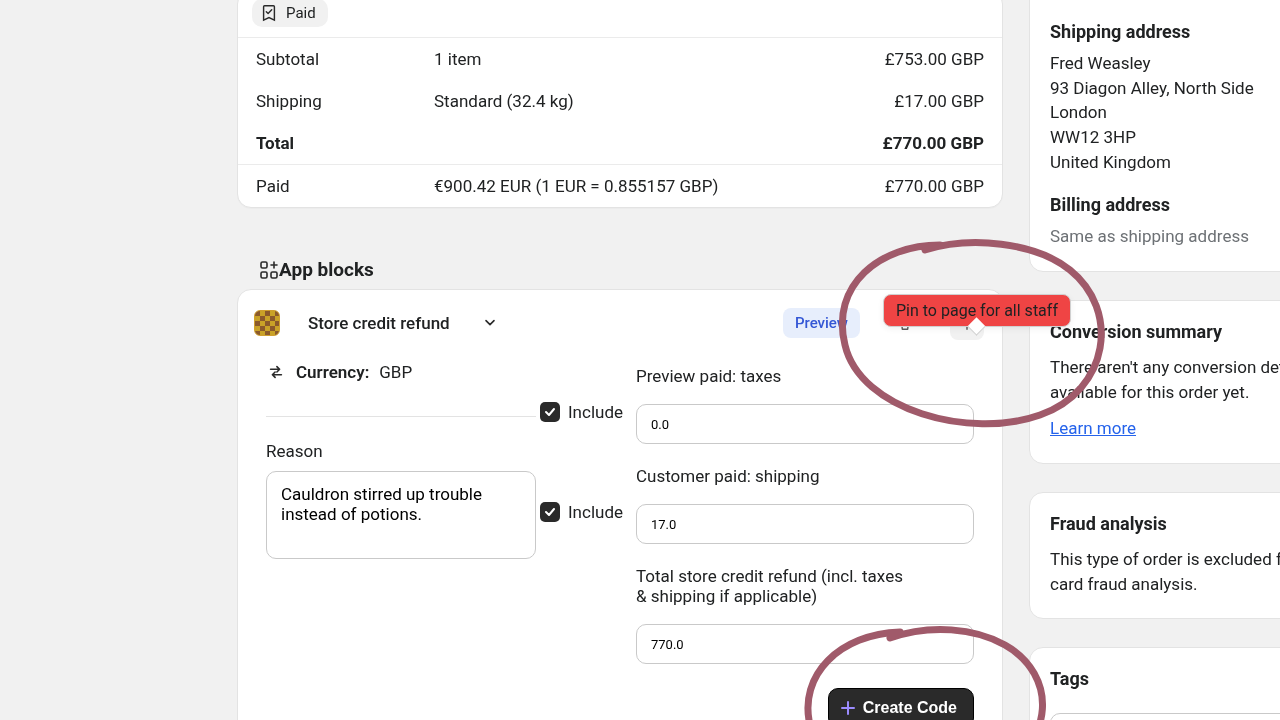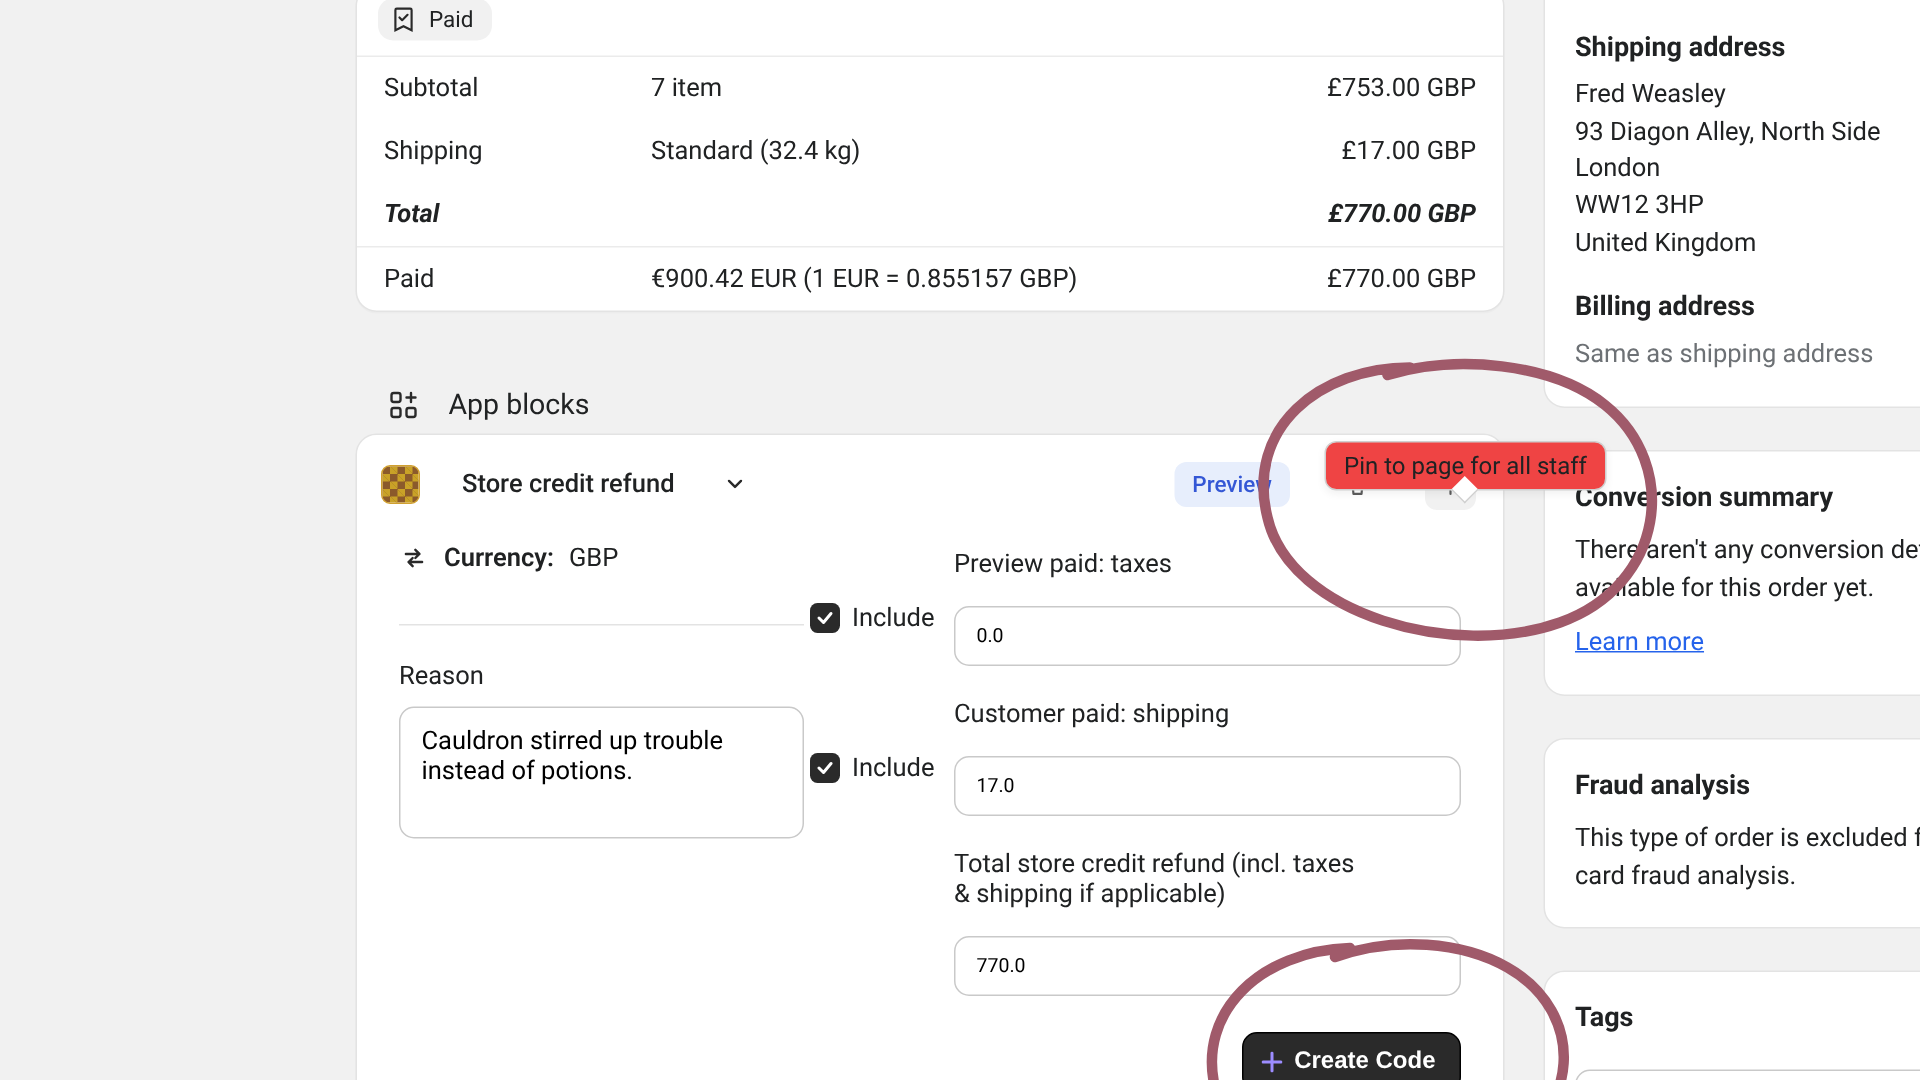--- a/index.html
+++ b/index.html
@@ -52,32 +52,32 @@
     border-top: 1px solid #ebebeb;
     margin-top: 10px;
   }
   .totals .row {
     display: grid;
     grid-template-columns: 178px 1fr auto;
     align-items: center;
     padding: 11px 18px;
     font-size: 17px;
   }
-  .totals .bold { font-weight: 700; font-style: italic; }
+  .totals .bold { font-weight: 700; }
   .totals .top-line { border-top: 1px solid #ebebeb; }
   .totals .right { text-align: right; white-space: nowrap; }
 
   
   .section-heading {
     display: flex;
     align-items: center;
-    gap: 20px;
+    gap: 0;
     padding: 14px 22px 8px 22px;
     font-size: 19px;
-    font-weight: 400;
+    font-weight: 700;
     text-align: center;
   }
   .section-heading svg { display:block; }
 
   
   .app-header {
     display: flex;
     align-items: center;
     padding: 16px 18px 16px 16px;
     gap: 28px;
@@ -269,21 +269,21 @@
         <svg width="18" height="18" viewBox="0 0 20 20" fill="none">
           <path d="M5 2h10a1 1 0 0 1 1 1v15l-6-3-6 3V3a1 1 0 0 1 1-1z" stroke="#2a2a2a" stroke-width="1.6" fill="none"></path>
           <path d="M7 8.5l2 2 4-4" stroke="#2a2a2a" stroke-width="1.6" fill="none" stroke-linecap="round" stroke-linejoin="round"></path>
         </svg>
         <span>Paid</span>
       </div>
 
       <div class="totals">
         <div class="row">
           <div>Subtotal</div>
-          <div>7 item</div>
+          <div>1 item</div>
           <div class="right">£753.00 GBP</div>
         </div>
         <div class="row">
           <div>Shipping</div>
           <div>Standard (32.4 kg)</div>
           <div class="right">£17.00 GBP</div>
         </div>
         <div class="row">
           <div class="bold">Total</div>
           <div></div>

